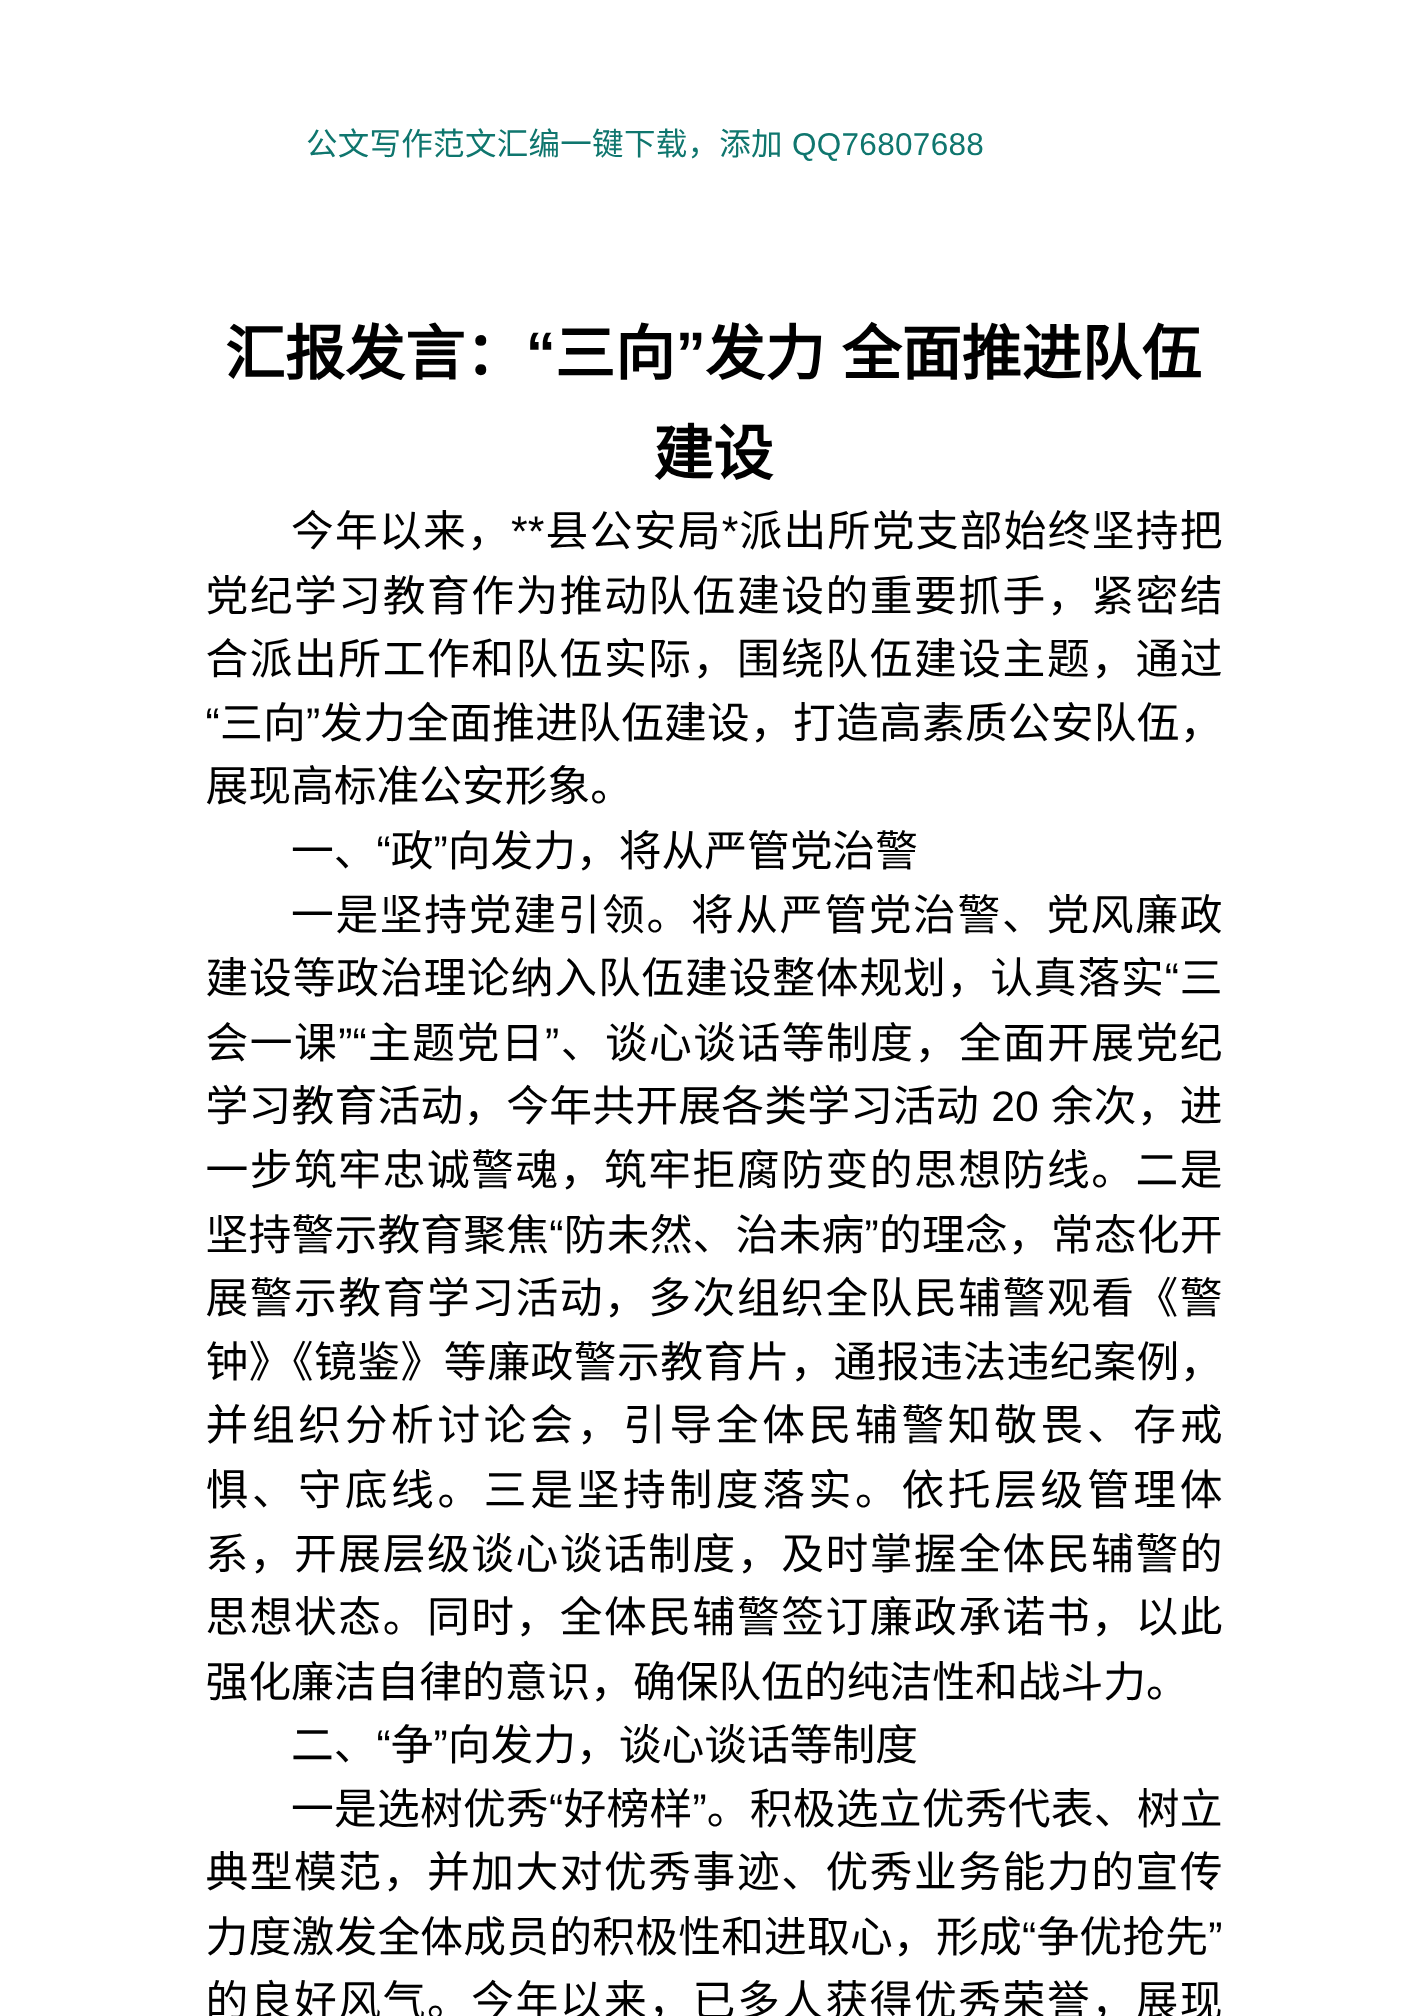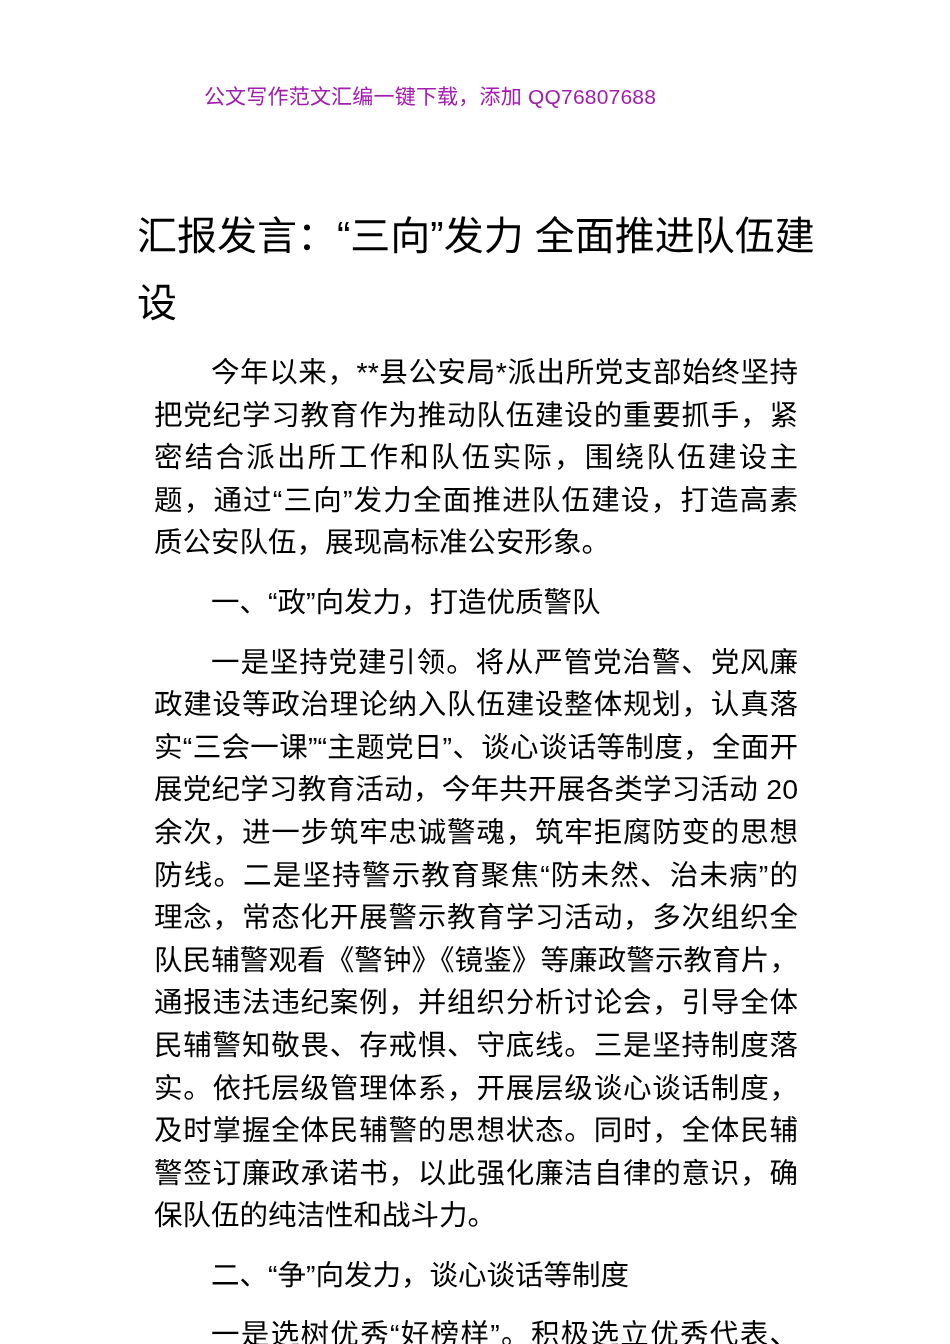--- a/index.html
+++ b/index.html
@@ -27,55 +27,55 @@
   
   .promo-header {
     position: absolute;
     top: 82px;
     left: 0;
     width: 860px;
     text-align: center;
     font-size: 21px;
     line-height: 30px;
     letter-spacing: 0.2px;
-    color: #a21caf;
+    color: #0f766e;
     white-space: nowrap;
     user-select: text;
   }
 
   
   .doc-title {
     position: absolute;
     top: 176px;
     left: 137px;
     width: 678px;
-    text-align: left;
+    text-align: center;
     font-size: 40px;
     line-height: 67px;
-    font-weight: 400;
+    font-weight: 700;
     letter-spacing: 0px;
     color: #000000;
   }
 
   
   .doc-body {
     position: absolute;
     top: 334px;
     left: 137px;
     width: 678px;
     font-size: 28.5px;
     line-height: 42.6px;
     letter-spacing: 0px;
     color: #000000;
     text-align: justify;
     text-justify: inter-ideograph;
   }
 
   .doc-body p {
-    margin: 17px;
+    margin: 0;
     padding: 0;
     text-indent: 2em;
     text-align: justify;
     text-justify: inter-ideograph;
   }
 
   .doc-body p.heading {
     text-indent: 2em;
   }
 </style>
@@ -85,21 +85,21 @@
 <div class="page">
 
   <div class="promo-header">公文写作范文汇编一键下载，添加 QQ76807688</div>
 
   <h1 class="doc-title">汇报发言：“三向”发力 全面推进队伍建设</h1>
 
   <div class="doc-body">
 
     <p>今年以来，**县公安局*派出所党支部始终坚持把党纪学习教育作为推动队伍建设的重要抓手，紧密结合派出所工作和队伍实际，围绕队伍建设主题，通过“三向”发力全面推进队伍建设，打造高素质公安队伍，展现高标准公安形象。</p>
 
-    <p class="heading">一、“政”向发力，打造优质警队</p>
+    <p class="heading">一、“政”向发力，将从严管党治警</p>
 
     <p>一是坚持党建引领。将从严管党治警、党风廉政建设等政治理论纳入队伍建设整体规划，认真落实“三会一课”“主题党日”、谈心谈话等制度，全面开展党纪学习教育活动，今年共开展各类学习活动 20 余次，进一步筑牢忠诚警魂，筑牢拒腐防变的思想防线。二是坚持警示教育聚焦“防未然、治未病”的理念，常态化开展警示教育学习活动，多次组织全队民辅警观看《警钟》《镜鉴》等廉政警示教育片，通报违法违纪案例，并组织分析讨论会，引导全体民辅警知敬畏、存戒惧、守底线。三是坚持制度落实。依托层级管理体系，开展层级谈心谈话制度，及时掌握全体民辅警的思想状态。同时，全体民辅警签订廉政承诺书，以此强化廉洁自律的意识，确保队伍的纯洁性和战斗力。</p>
 
     <p class="heading">二、“争”向发力，谈心谈话等制度</p>
 
     <p>一是选树优秀“好榜样”。积极选立优秀代表、树立典型模范，并加大对优秀事迹、优秀业务能力的宣传力度激发全体成员的积极性和进取心，形成“争优抢先”的良好风气。今年以来，已多人获得优秀荣誉，展现了团队的整体实力和积极向上的精神风貌。二是建立经验“连接</p>
 
   </div>
 
 </div>

